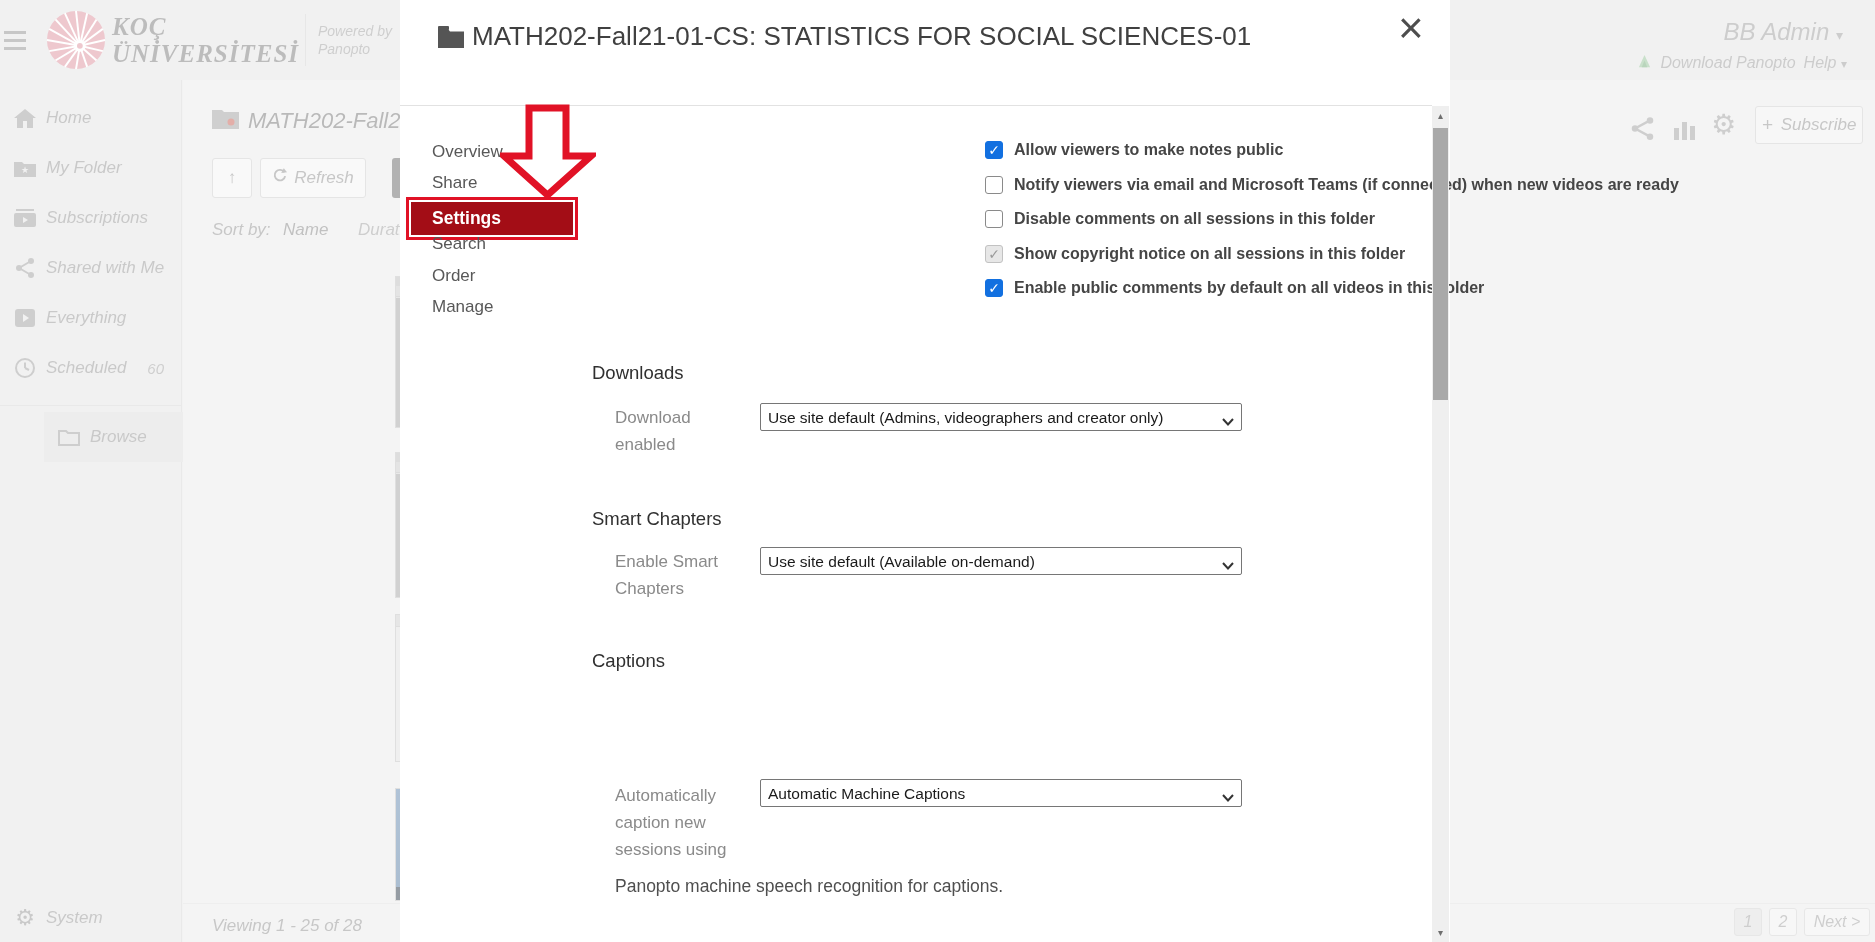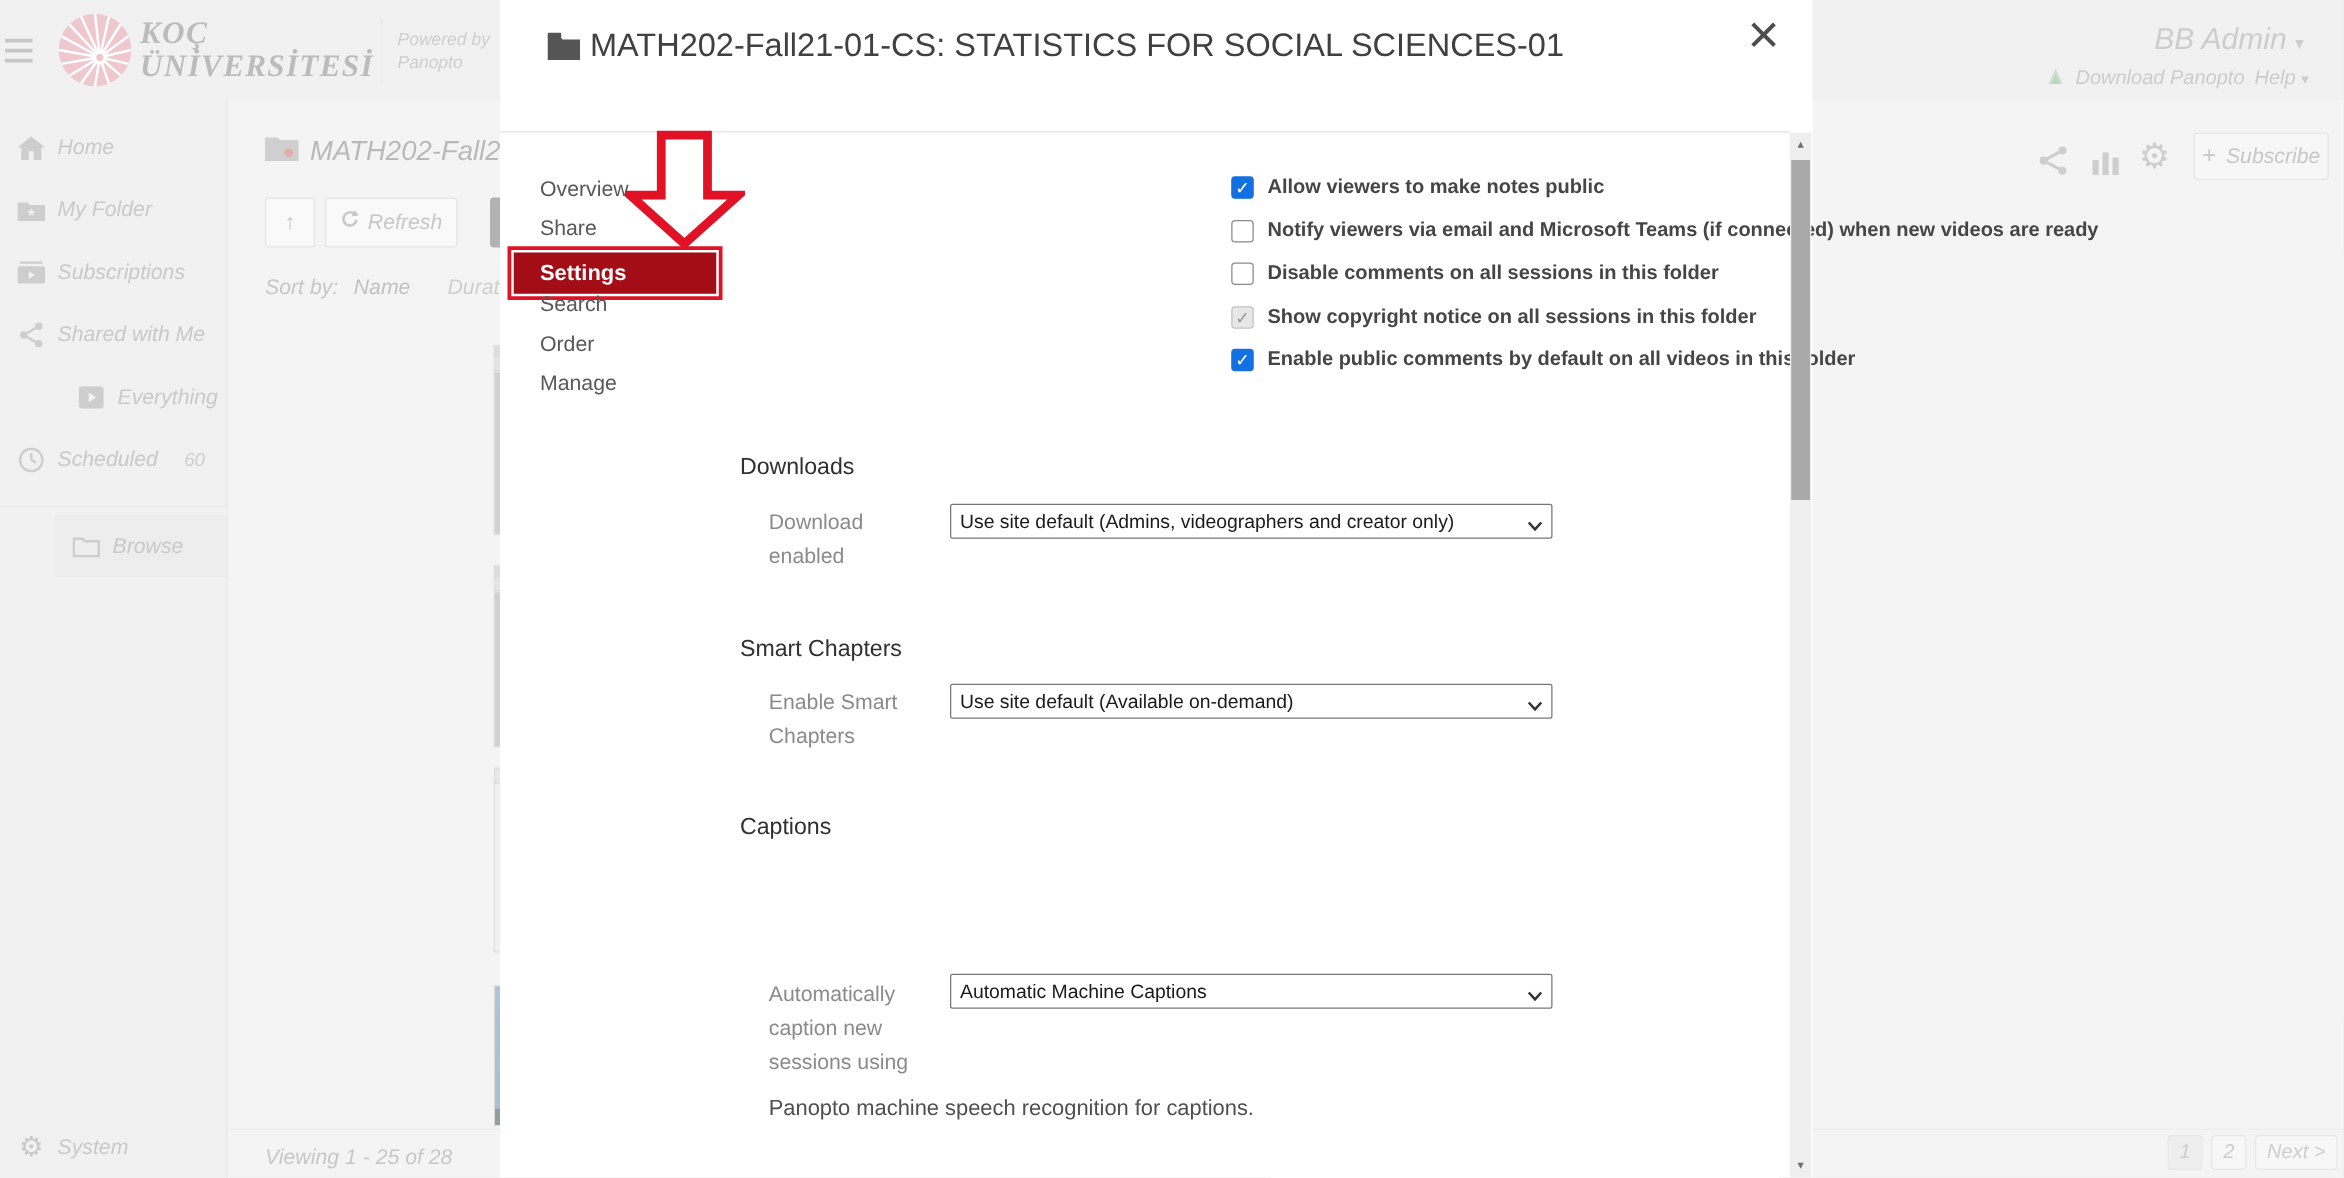--- a/index.html
+++ b/index.html
@@ -156,21 +156,21 @@
           <svg width="20" height="20" viewBox="0 0 20 20">
             <circle cx="4" cy="10" r="3" fill="#999999"></circle>
             <circle cx="16" cy="3" r="3" fill="#999999"></circle>
             <circle cx="16" cy="17" r="3" fill="#999999"></circle>
             <line x1="4" y1="10" x2="16" y2="3" stroke="#999999" stroke-width="2"></line>
             <line x1="4" y1="10" x2="16" y2="17" stroke="#999999" stroke-width="2"></line>
           </svg>
         </span>
       <span>Shared with Me</span>
     </div>
-    <div class="side-item" style="top:221px;padding-left:48px;">
+    <div class="side-item" style="top:221px;">
       <span class="ic">
           <svg width="20" height="18" viewBox="0 0 20 18">
             <rect x="0" y="0" width="20" height="18" rx="3" fill="#999999"></rect>
             <polygon points="8,5 14,9 8,13" fill="#e2e2e2"></polygon>
           </svg>
         </span>
       <span>Everything</span>
     </div>
     <div class="side-item" style="top:271px;">
       <span class="ic">

